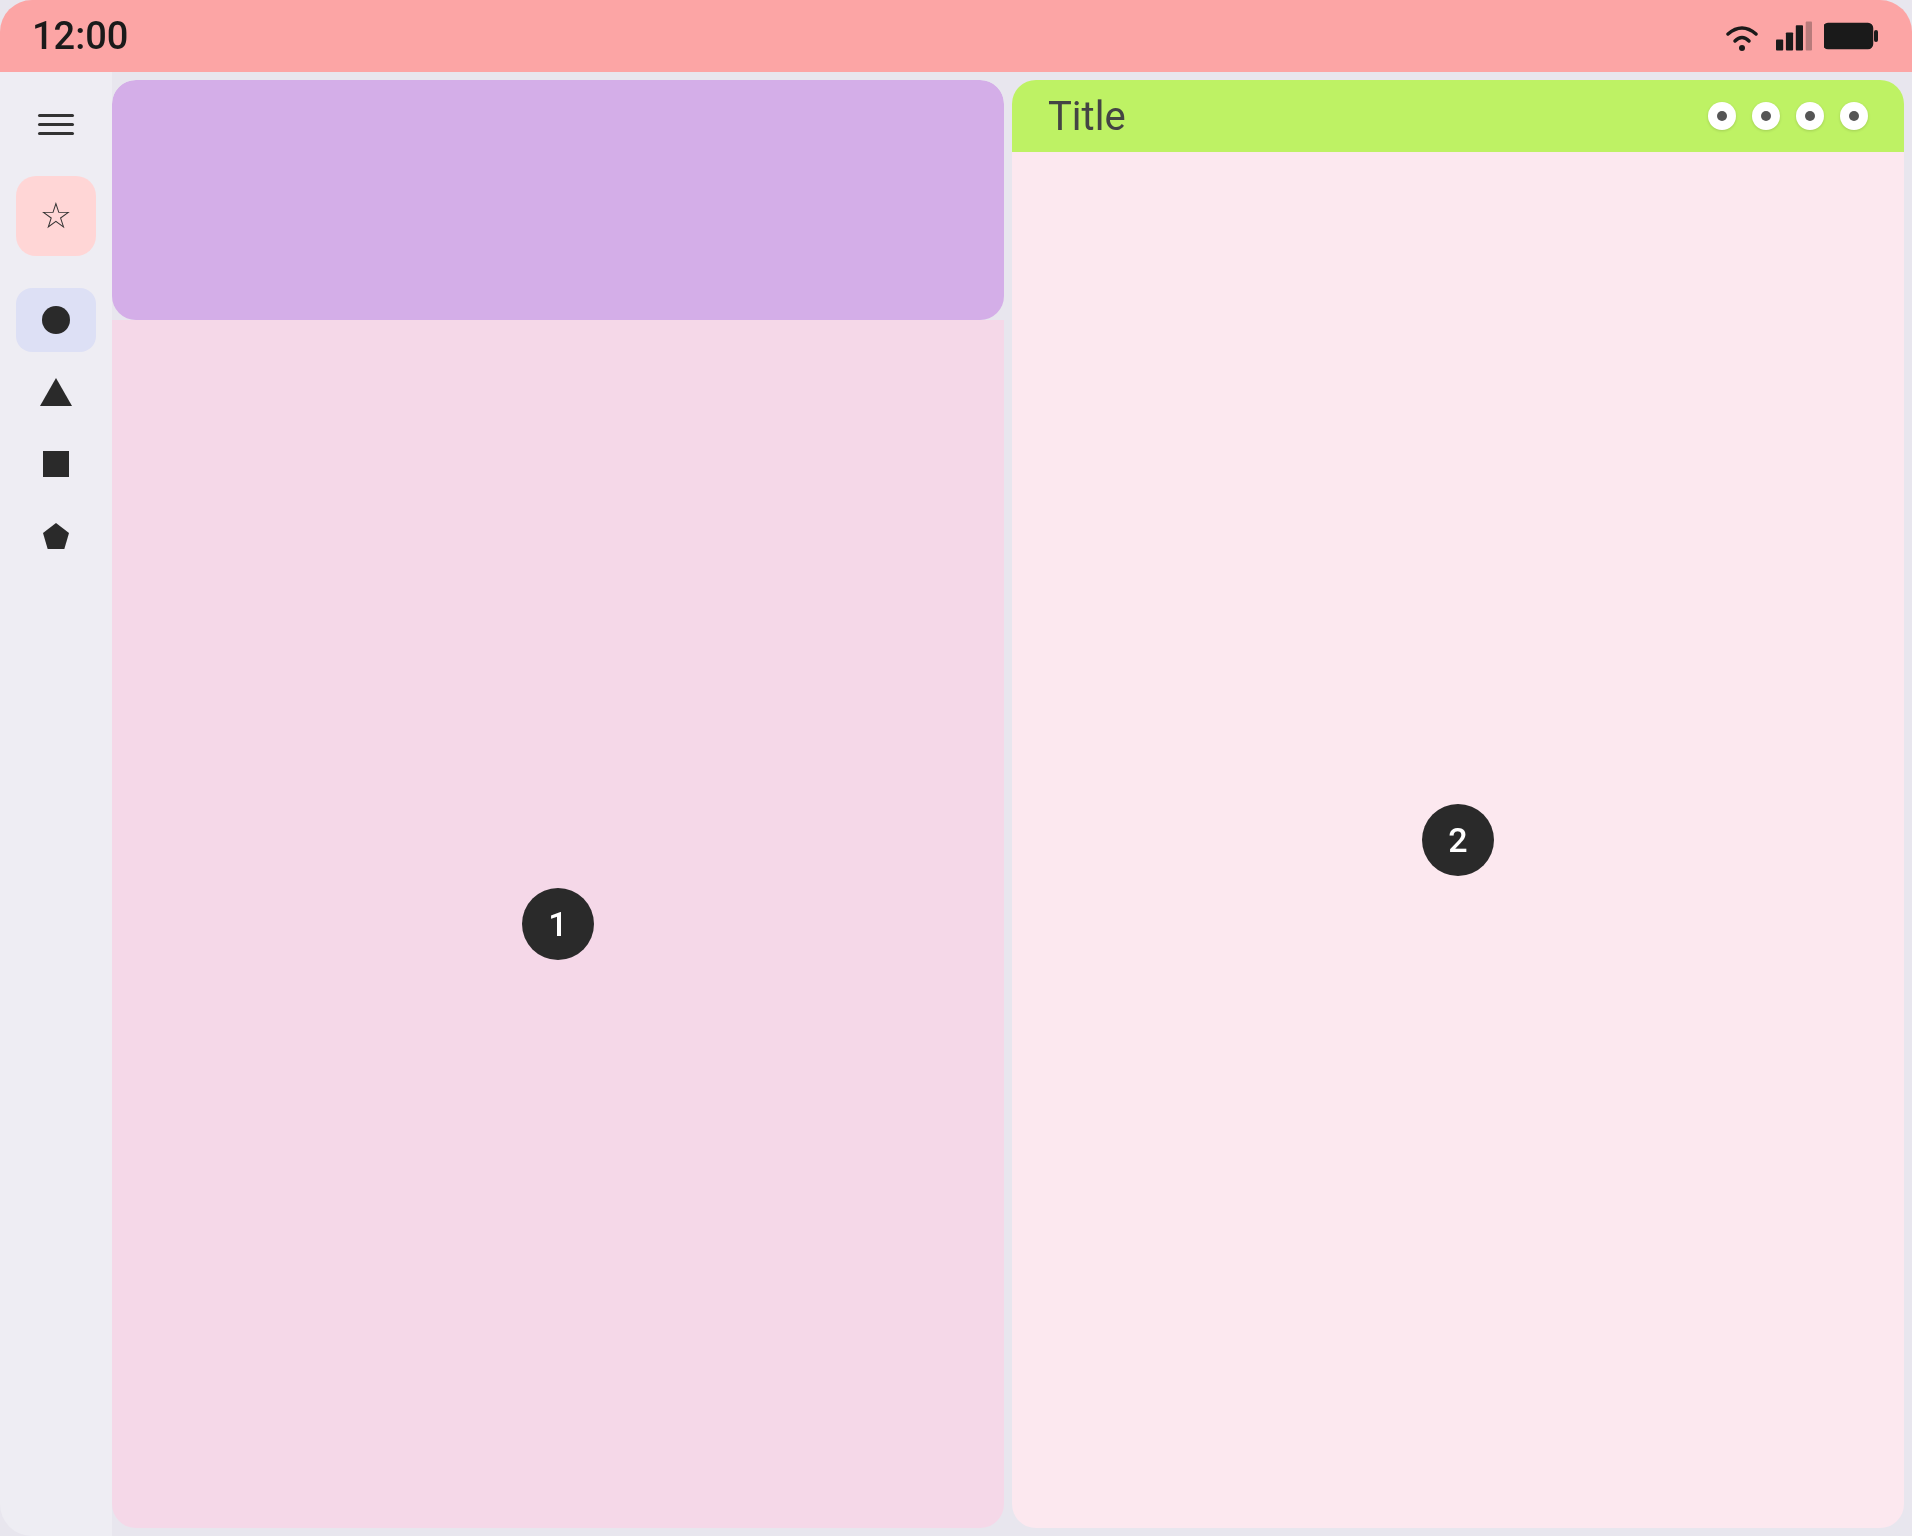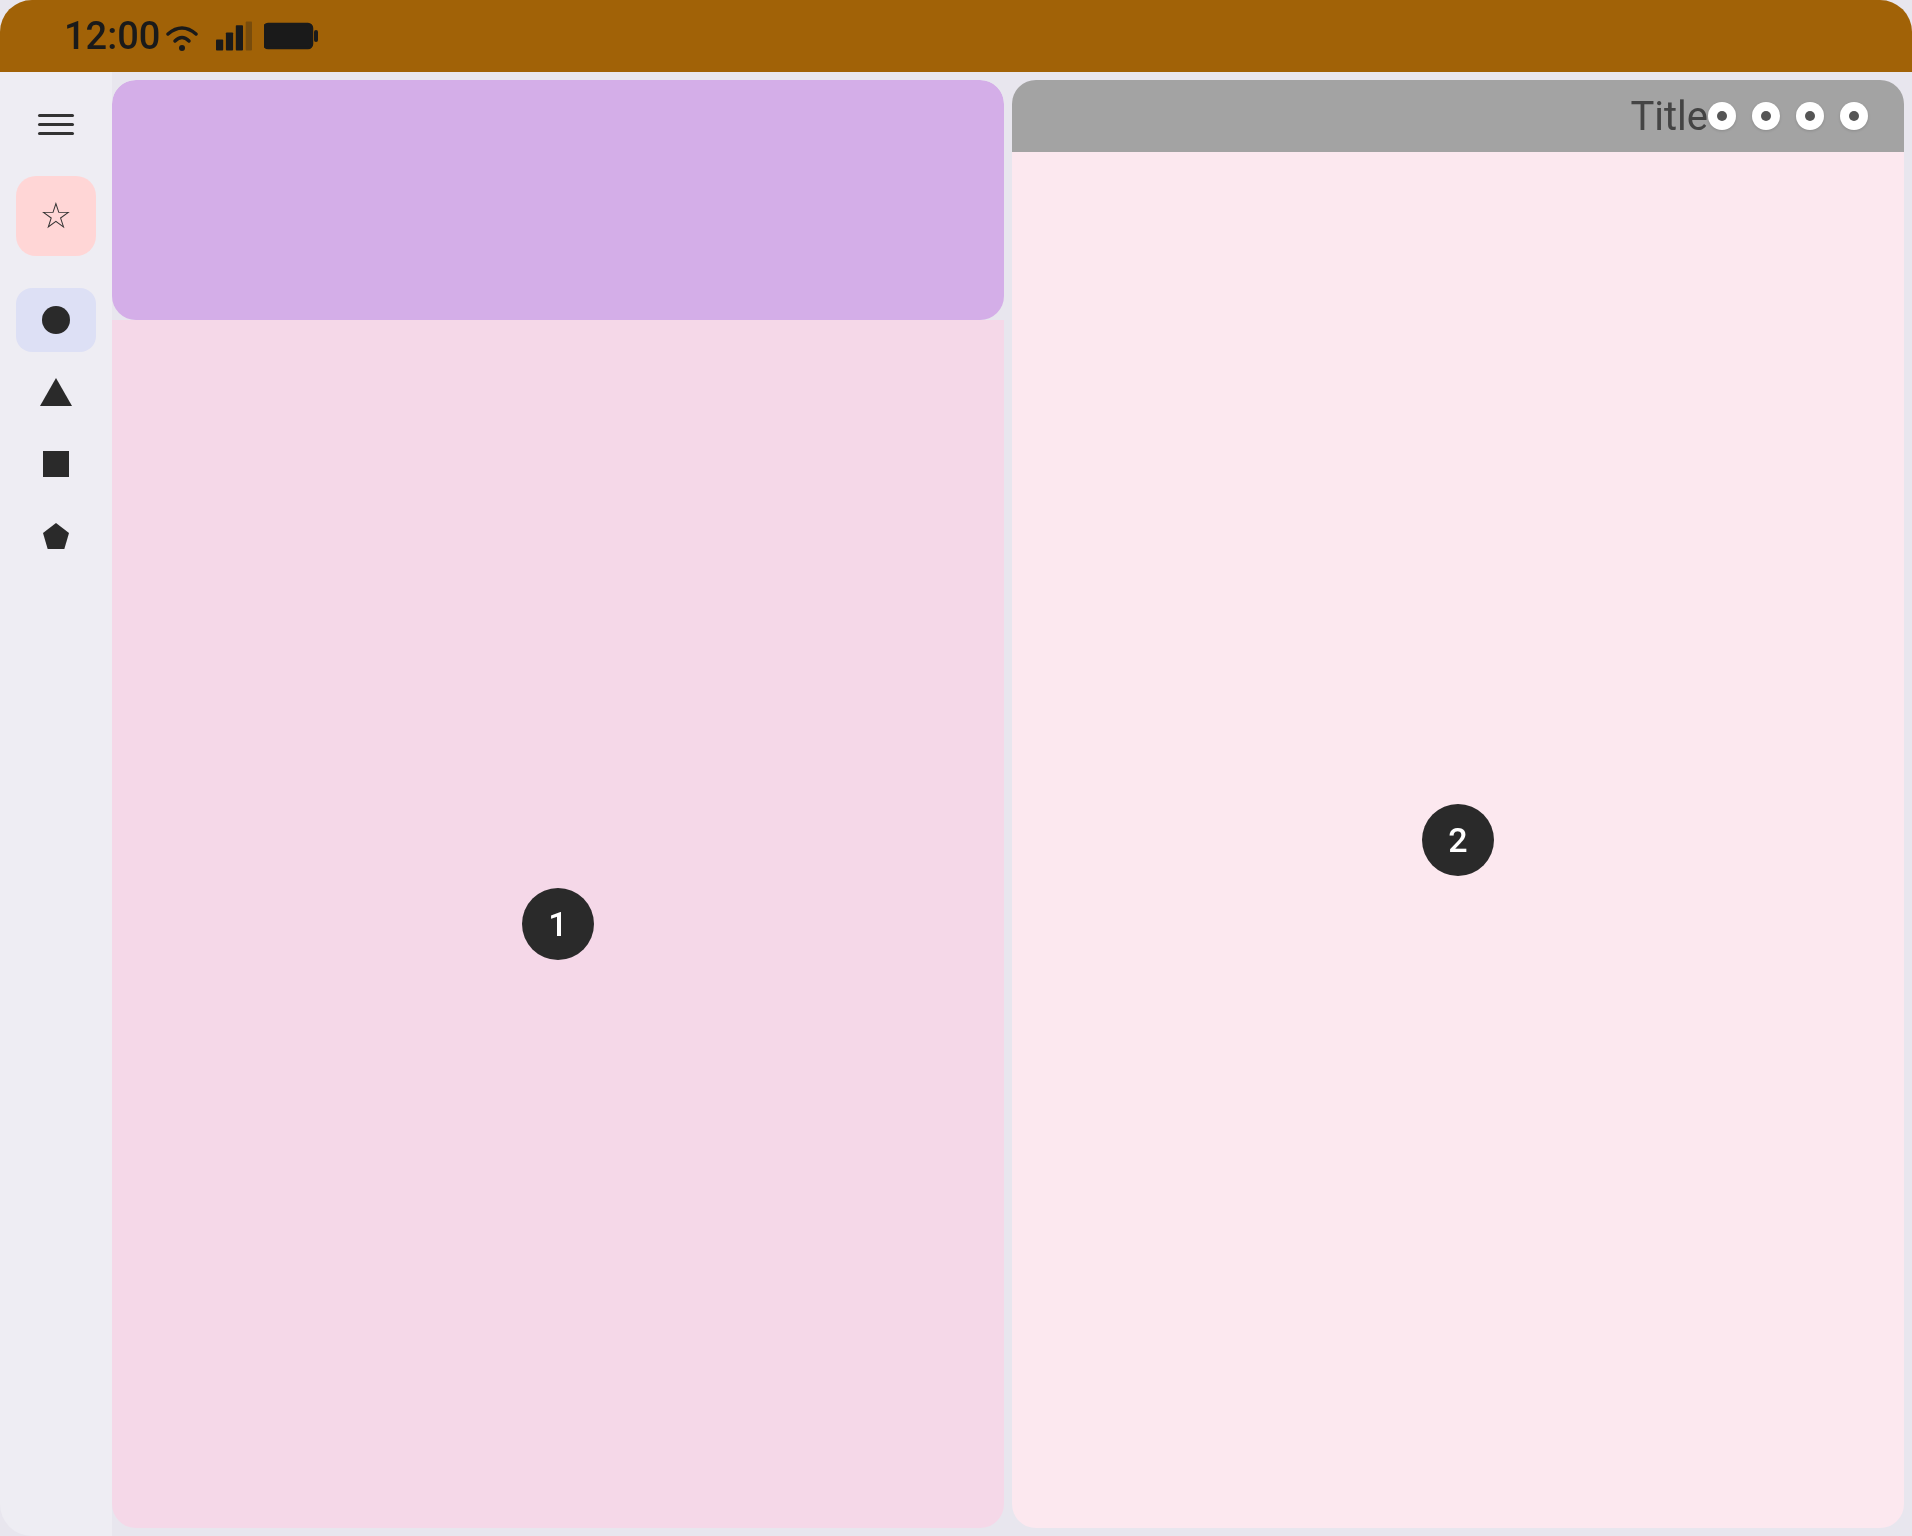--- a/index.html
+++ b/index.html
@@ -12,23 +12,24 @@
       flex-direction: column;
       font-family: 'Roboto', sans-serif;
       overflow: hidden;
       border-radius: 32px;
     }
 
     
     .status-bar {
       display: flex;
       align-items: center;
-      padding: 0 64px;
+      justify-content: space-between;
+      padding: 0 32px;
       height: 72px;
-      background: #a16207;
+      background: #fca5a5;
       flex-shrink: 0;
     }
 
     .status-time {
       font-size: 38px;
       font-weight: 500;
       color: #1a1a1a;
     }
 
     .status-icons {
@@ -182,26 +183,26 @@
     
     .right-panel {
       flex: 1;
       display: flex;
       flex-direction: column;
       border-radius: 24px;
       overflow: hidden;
     }
 
     .right-header {
-      background: #a3a3a3;
+      background: #bef264;
       height: 72px;
       display: flex;
       align-items: center;
       padding: 0 36px;
-      justify-content: flex-end;
+      justify-content: space-between;
       flex-shrink: 0;
     }
 
     .right-title {
       font-size: 40px;
       color: #444;
       font-weight: 400;
     }
 
     .right-header-dots {

